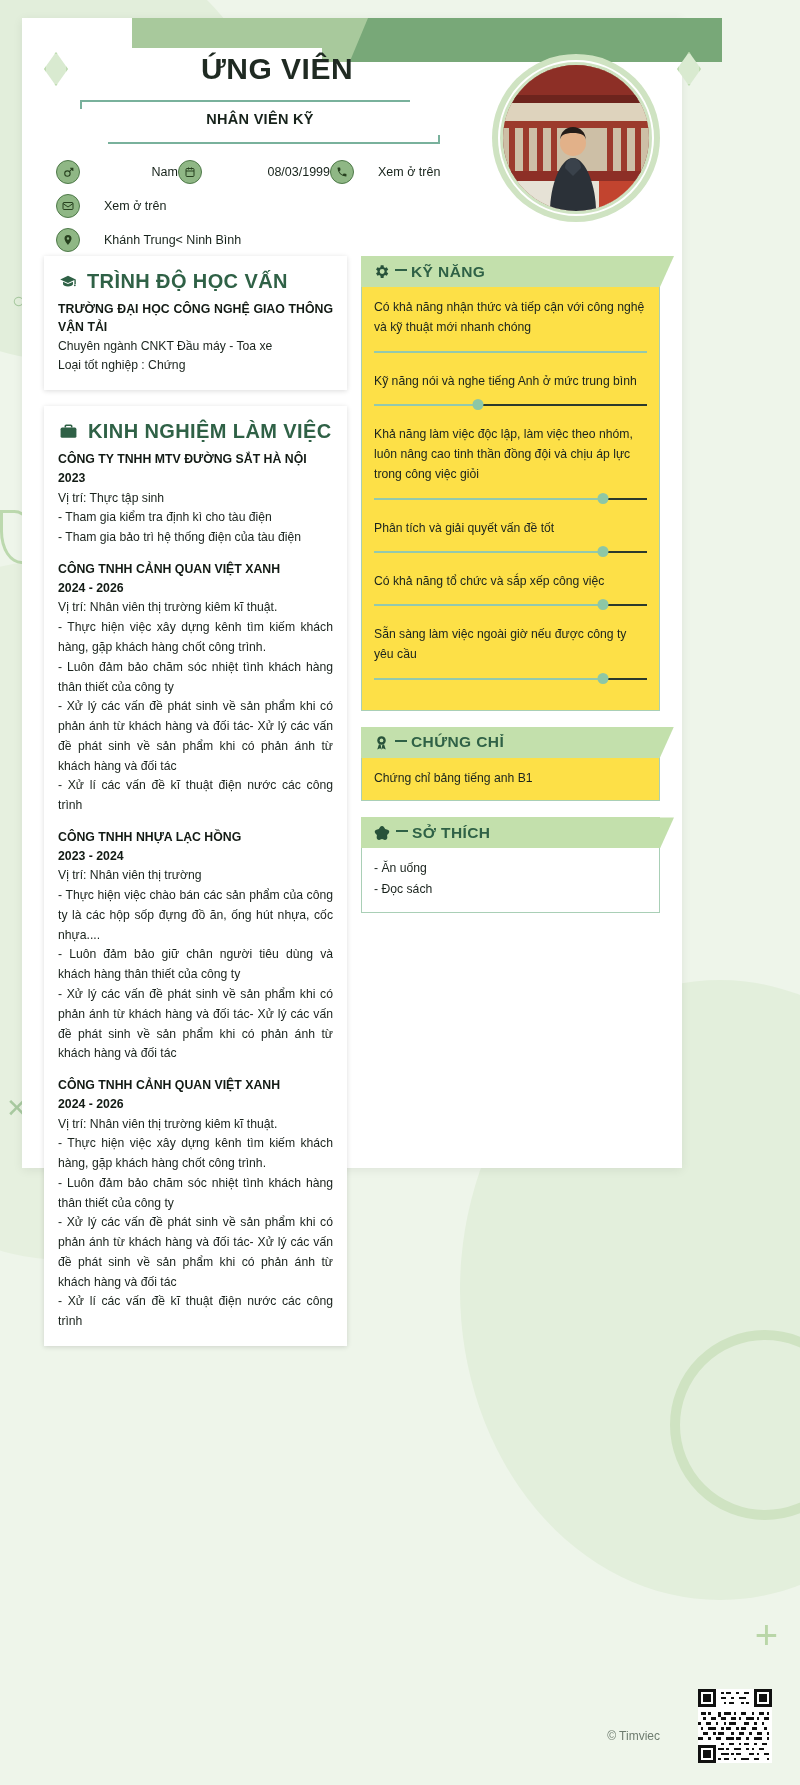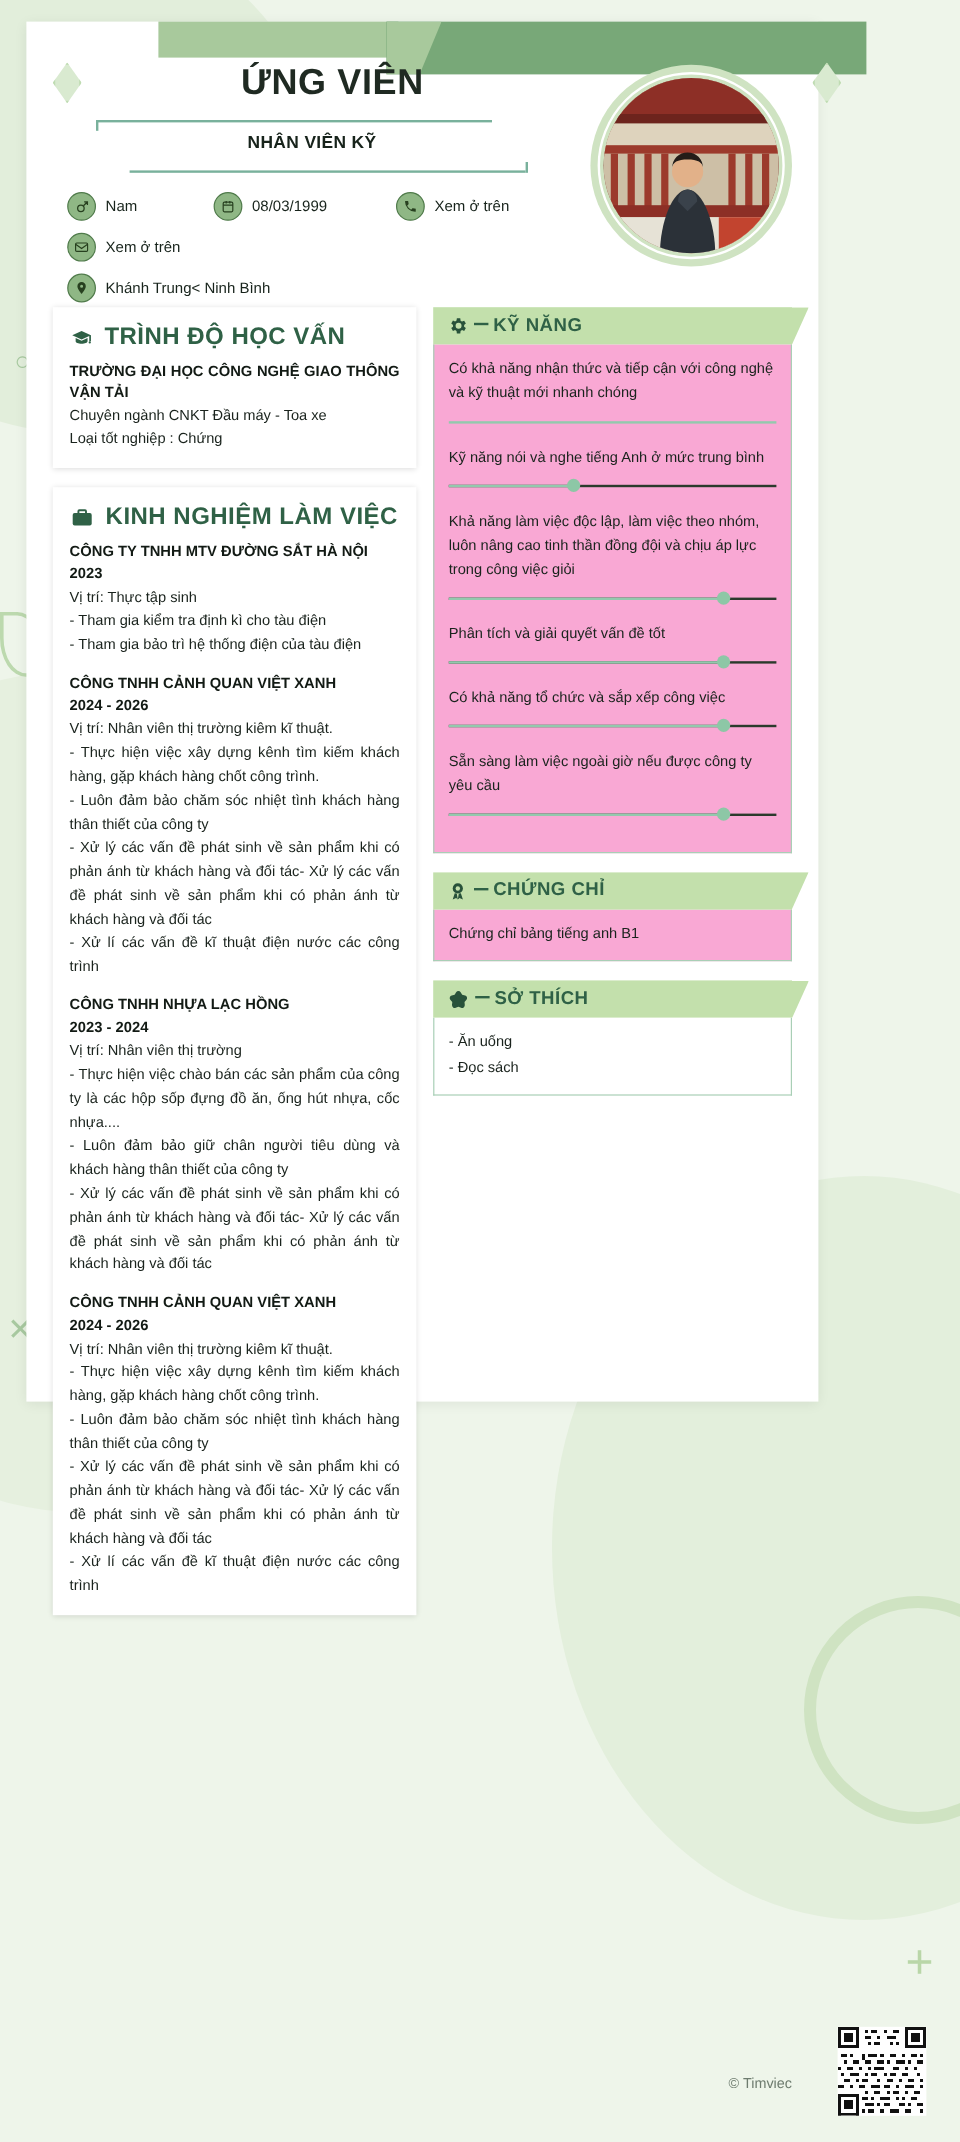--- a/index.html
+++ b/index.html
@@ -180,21 +180,22 @@
     width: 430px;
   }
   .crow {
     display: flex;
     align-items: center;
     margin-bottom: 10px;
   }
   .citem {
     display: flex;
     align-items: center;
-    gap: 8px;
+    gap: 24px;
+    justify-content: space-between;
   }
   .citem.w1 { width: 122px; }
   .citem.w2 { width: 152px; }
   .cicon {
     width: 24px; height: 24px;
     border-radius: 50%;
     background: #8fb785;
     border: 1.5px solid #4f7a4a;
     display: flex;
     align-items: center;
@@ -331,21 +332,21 @@
   }
   .panel-head .us {
     display: inline-block;
     width: 12px;
     border-bottom: 2px solid #2f6146;
     margin: 0 2px 3px 3px;
   }
   .panel-body {
     border: 1px solid #a9cfb6;
     border-top: none;
-    background: #f9a8d4;
+    background: #fde047;
     padding: 10px 12px 12px 12px;
   }
   .panel-body.white { background:#fff; }
 
   .skill-txt {
     font-size: 12.2px;
     color: #1a231d;
     line-height: 1.66;
   }
   .bar {

